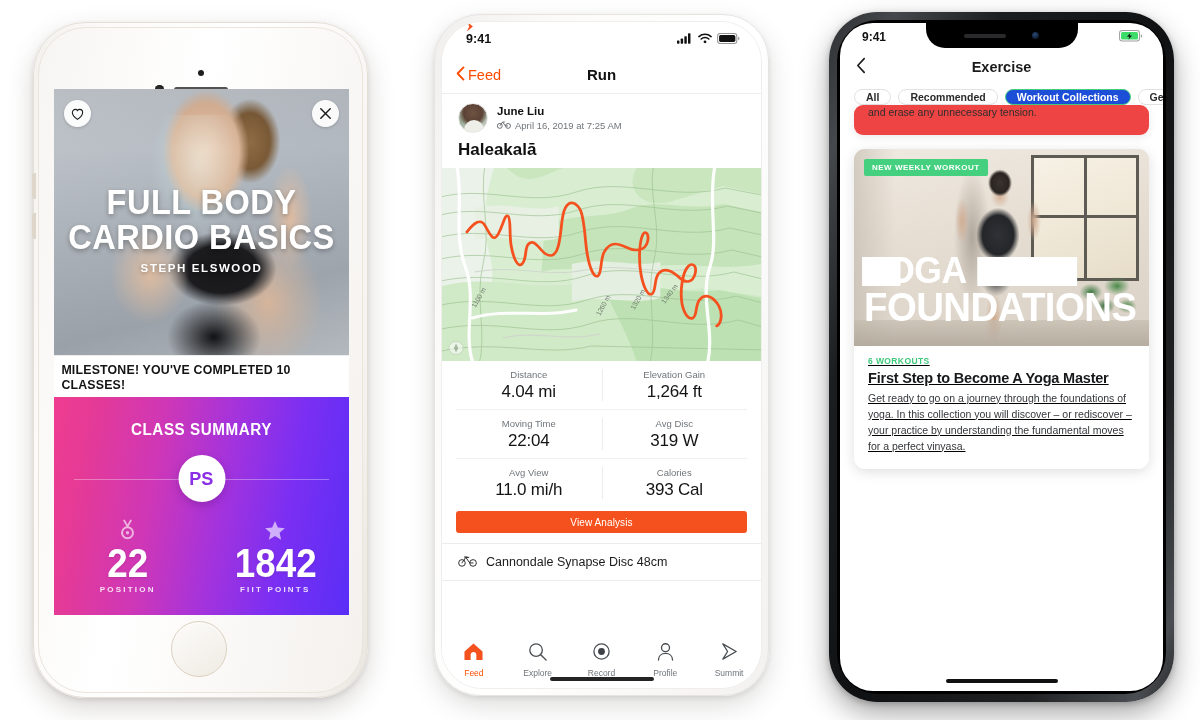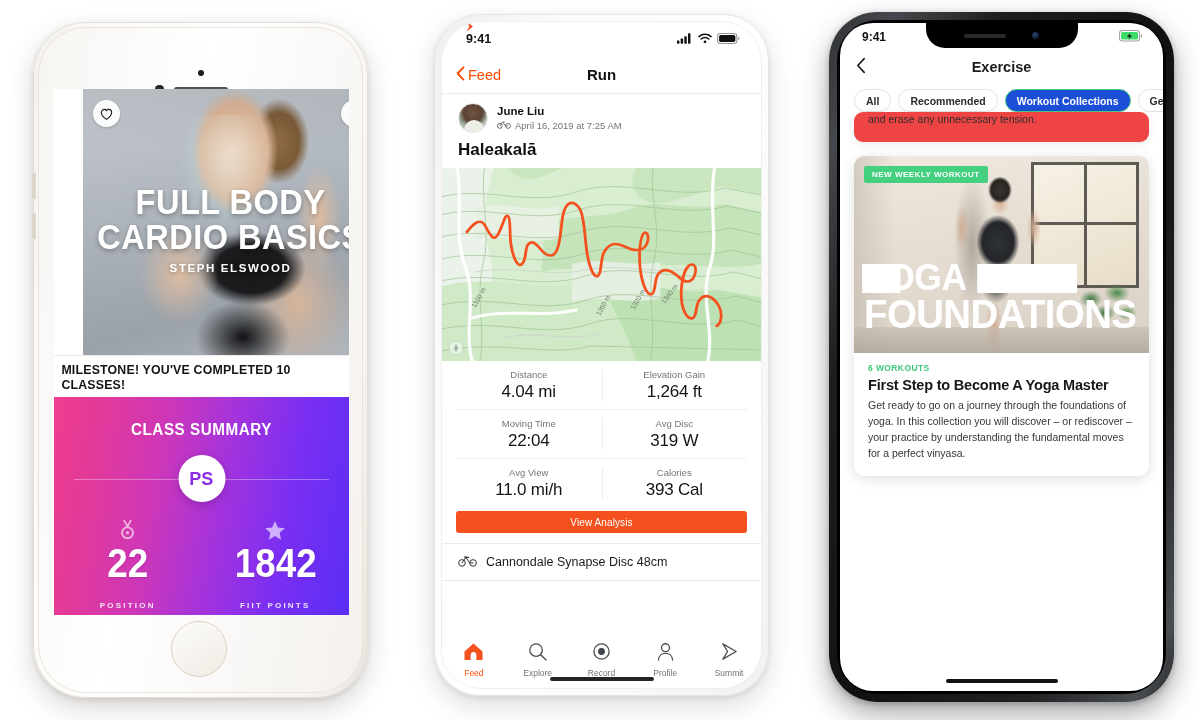--- a/index.html
+++ b/index.html
@@ -38,21 +38,20 @@
 
   #p1screen {
     position:absolute; left:20px; top:66px; width:295px; height:526px;
     background:#ffffff; overflow:hidden;
   }
 
   
   .hero {
     position:relative; width:100%; height:266px; overflow:hidden;
     background: linear-gradient(160deg,#b9bec4 0%,#adb3ba 35%,#9ea5ad 70%,#b6bbc0 100%);
-    margin-left: 29px;
   }
   .hero .figure {
     position:absolute; inset:0;
     background:
       radial-gradient(ellipse 60px 86px at 152px 62px, #e8c6ac 0%, #d9b295 55%, rgba(217,178,149,0) 72%),
       radial-gradient(ellipse 40px 56px at 196px 52px, #8f6c45 0%, #7a5a37 50%, rgba(122,90,55,0) 76%),
       radial-gradient(ellipse 30px 70px at 236px 128px, #e3c0a4 0%, rgba(227,192,164,0) 74%),
       radial-gradient(ellipse 52px 64px at 96px 186px, #e4c2a6 0%, rgba(228,194,166,0) 76%),
       radial-gradient(ellipse 74px 50px at 168px 180px, #17171a 0%, #1d1d20 48%, rgba(29,29,32,0) 74%),
       radial-gradient(ellipse 62px 48px at 160px 248px, #121214 0%, rgba(18,18,20,0) 76%),
@@ -121,21 +120,21 @@
   }
   .stats-row { position:absolute; left:0; right:0; top:120px; display:flex; }
   .stat-col { flex:1; text-align:center; }
   .stat-ico { height:26px; display:flex; align-items:center; justify-content:center; }
   .stat-val {
     font-family:"Liberation Sans Narrow","Liberation Sans",sans-serif;
     font-weight:700; font-size:40px; color:#fff; line-height:1; transform:scaleX(.92);
     text-shadow:0 1px 3px rgba(70,0,100,.18);
   }
   .stat-lbl {
-    margin-top:18px; font-size:8px; letter-spacing:2.2px; color:rgba(255,255,255,.86); font-weight:600;
+    margin-top:2px; font-size:8px; letter-spacing:2.2px; color:rgba(255,255,255,.86); font-weight:600;
   }
 
   
   #phone2 {
     position:absolute; left:434px; top:14px; width:335px; height:682px;
     border-radius:46px;
     background: linear-gradient(110deg,#f1efee 0%,#fcfbfa 22%,#ffffff 55%,#f3f1f0 100%);
     box-shadow: 0 10px 26px rgba(90,85,80,.20), 0 2px 5px rgba(0,0,0,.09);
     border:1px solid #e6e3e1;
   }
@@ -237,21 +236,21 @@
                    background: radial-gradient(circle at 40% 35%, #27497a 0%, #101b2d 70%); }
   .sb3 {
     height:27px; display:flex; align-items:center; justify-content:space-between;
     padding:0 20px 0 22px;
   }
   .sb3-time { font-size:12px; font-weight:700; color:#111; }
   .nav3 { height:34px; display:flex; align-items:center; position:relative; padding:0 16px; }
   .nav3-title { position:absolute; left:0; right:0; text-align:center; font-size:14.5px; font-weight:600; color:#1b1b1b; }
   .chips { display:flex; gap:7px; padding:5px 0 6px 14px; }
   .chip {
-    height:23px; padding:0 11px; border-radius:12px; border:1px solid #e2e2e2; background:#fff;
+    height:16px; padding:0 11px; border-radius:12px; border:1px solid #e2e2e2; background:#fff;
     display:flex; align-items:center; font-size:10.5px; color:#2b2b2b; white-space:nowrap;
     font-weight:600; flex:0 0 auto;
   }
   .chip.active { background:#1d4ed8; border-color:#44d07e; color:#fff; }
   .peek-card {
     margin:0 14px; background:#ef4444; border-radius:9px;
     box-shadow:0 2px 9px rgba(0,0,0,.09);
     padding:0 14px 14px; font-size:10.5px; color:#2e2e2e; line-height:1.5;
     position:relative; z-index:1; margin-top:-6px;
   }
@@ -315,21 +314,21 @@
     transform:scaleX(.96); transform-origin:left; position:relative;
   }
   .yoga-l1 .blk { position:absolute; background:#fff; }
   .yoga-l1 .b1 { left:-2px; top:3px; width:40px; height:29px; }
   .yoga-l1 .b2 { left:118px; top:3px; width:104px; height:29px; }
   .yoga-l2 {
     font-family:"Liberation Sans Narrow","Liberation Sans",sans-serif;
     font-weight:700; font-size:40px; color:#fff; line-height:.92; letter-spacing:-.6px;
     transform:scaleX(.96); transform-origin:left; margin-top:2px;
   }
-  .yoga-body { padding:10px 14px 14px; }
+  .yoga-body { padding:10px 14px 14px;text-decoration:underline; }
   .yc-kicker { font-size:8.5px; font-weight:700; color:#3fc97a; letter-spacing:.4px; margin-bottom:4px; }
   .yc-title { font-size:14.5px; font-weight:700; color:#16181a; margin-bottom:5px; letter-spacing:-.2px; }
   .yc-desc { font-size:10.5px; color:#33363a; line-height:1.52; }
   .home-ind3 {
     position:absolute; left:50%; bottom:8px; transform:translateX(-50%);
     width:112px; height:4px; border-radius:3px; background:#111;
   }
 </style>
 </head>
 <body>

